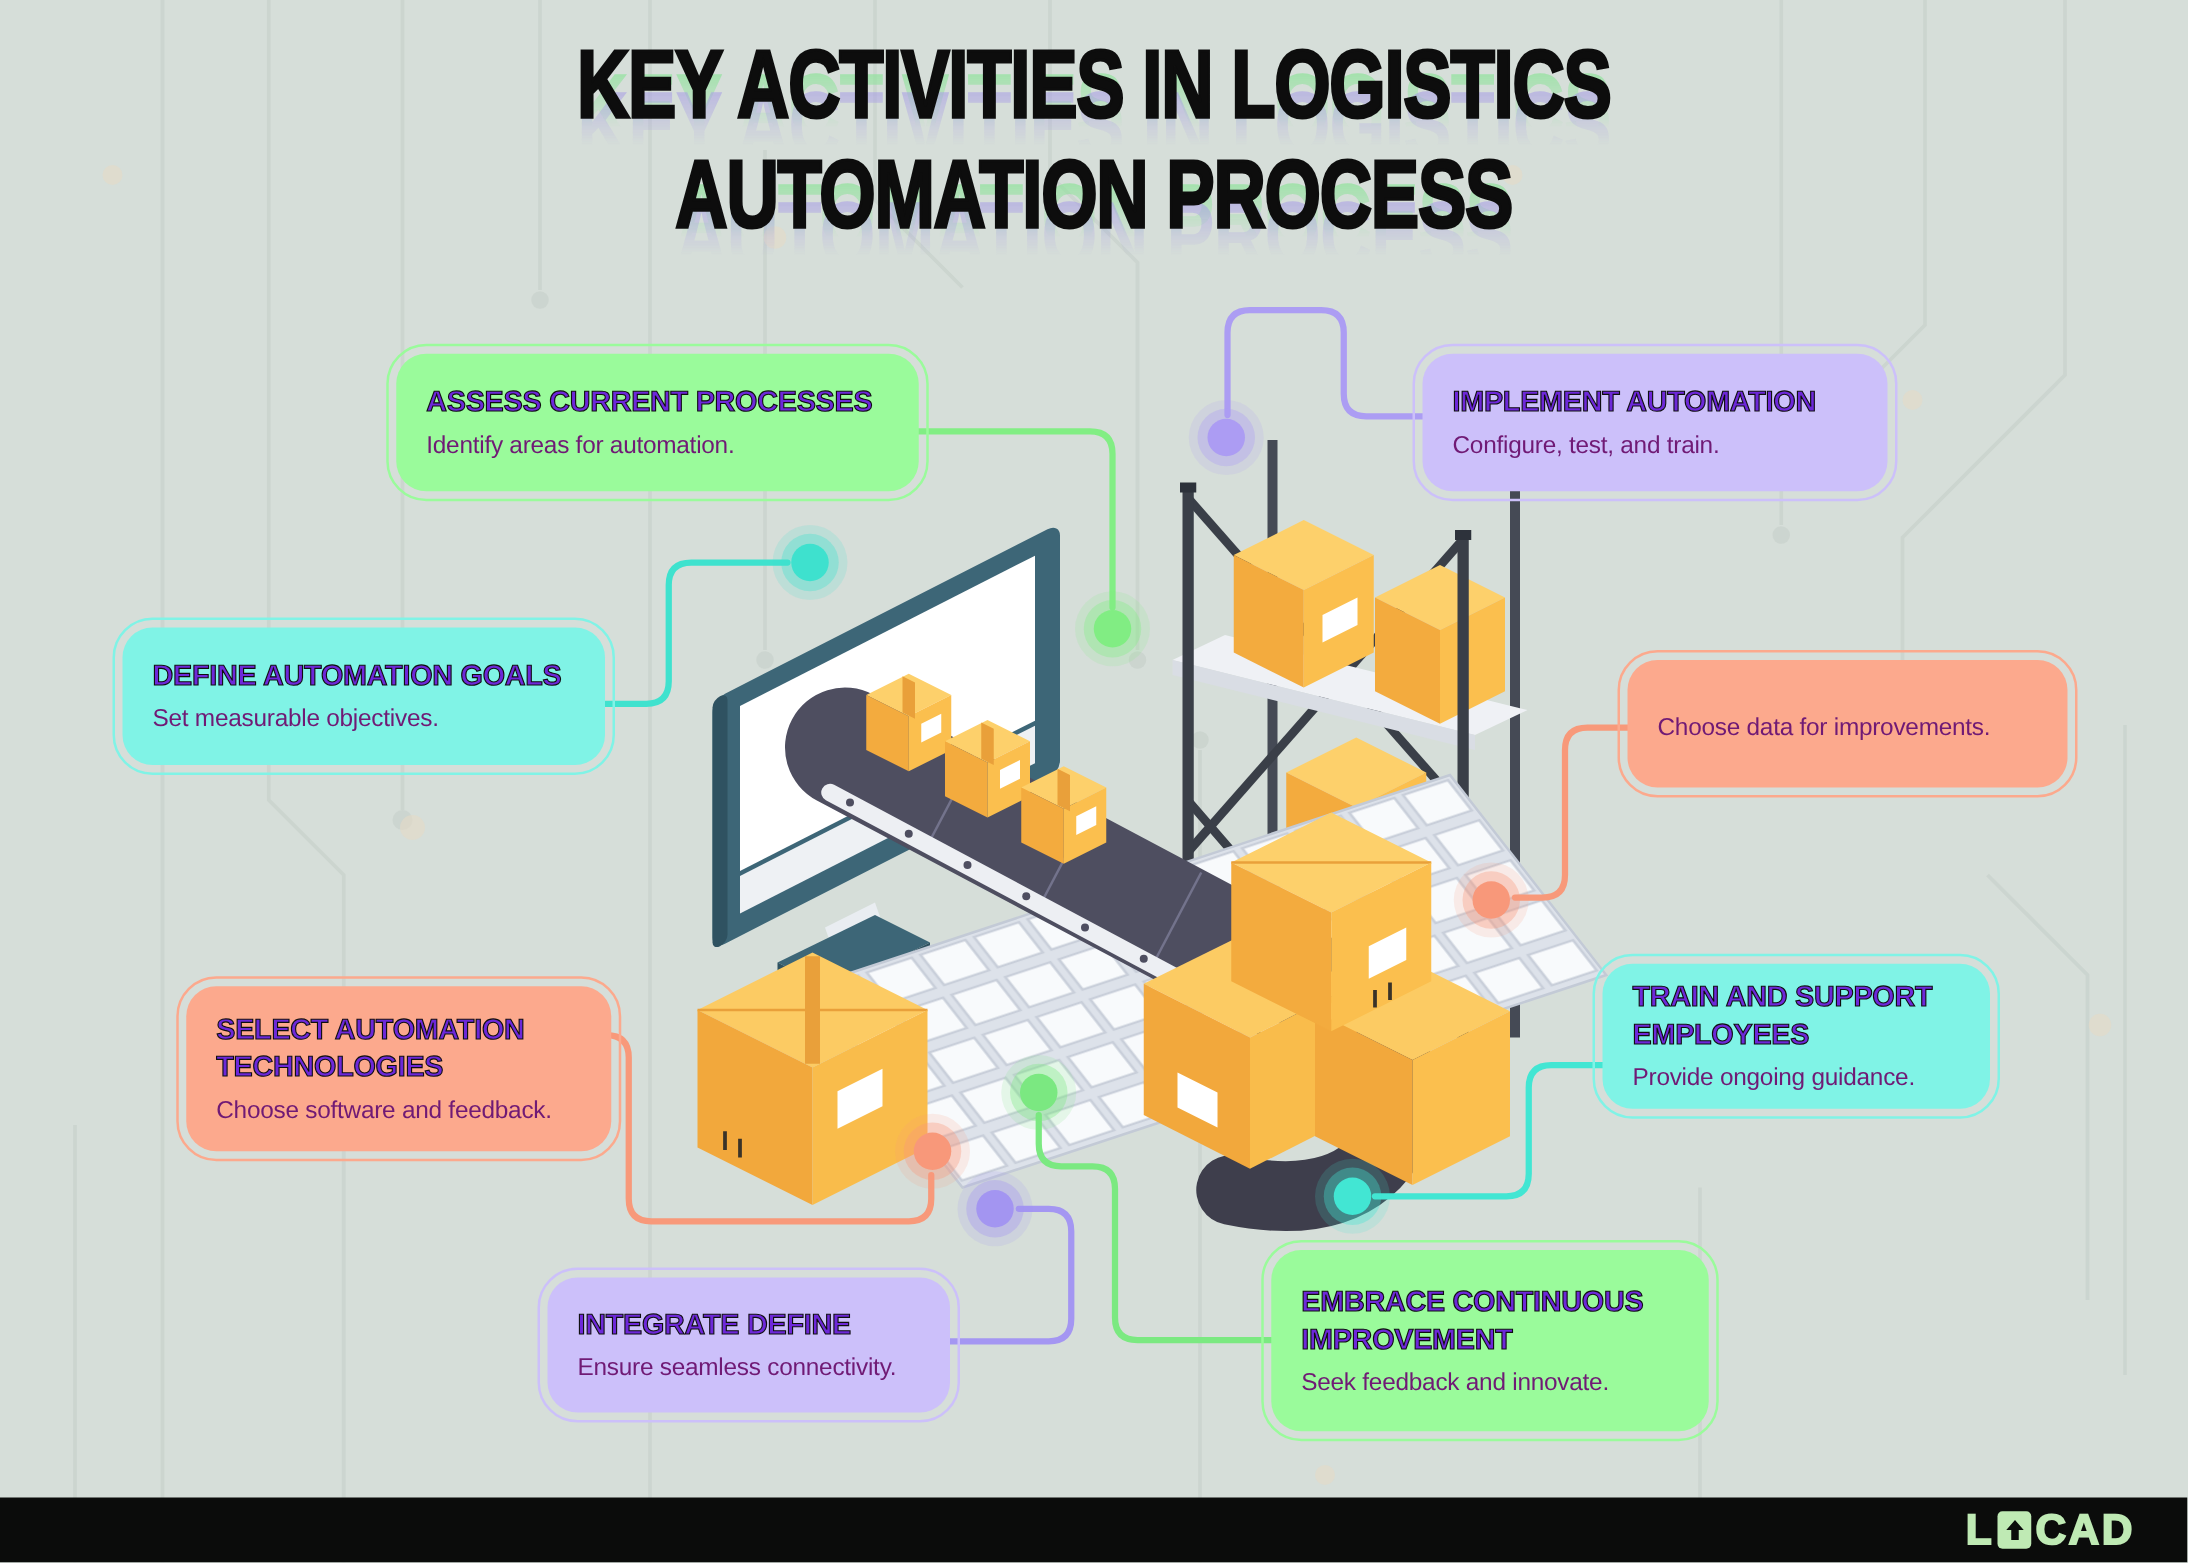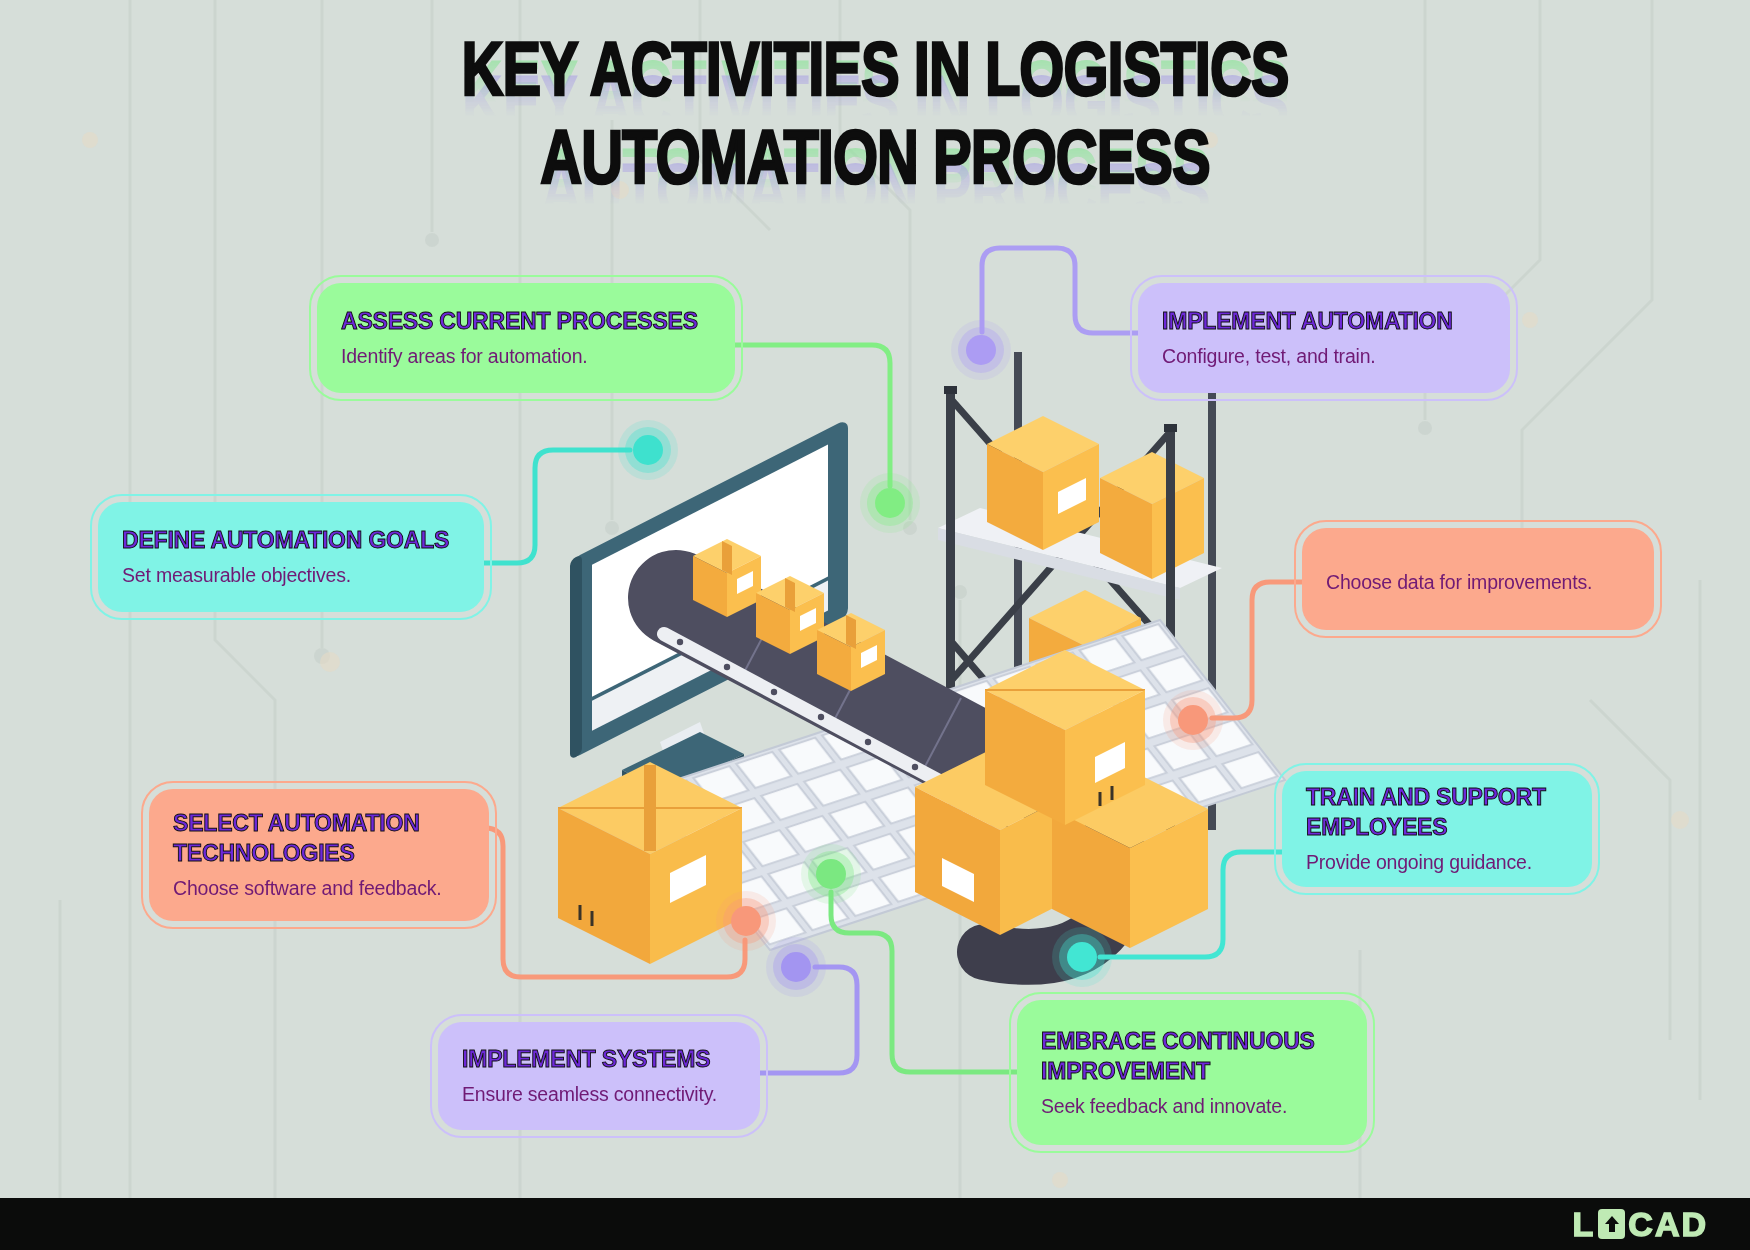--- a/index.html
+++ b/index.html
@@ -264,21 +264,21 @@
 </div>
 <div class="callout" style="left: 128px; top: 789px; width: 340px; height: 132px; margin-left: 21px; --c: #FCA98D;">
   <h3>SELECT AUTOMATION TECHNOLOGIES</h3>
   <p>Choose software and feedback.</p>
 </div>
 <div class="callout" style="left: 1282px; top: 771px; width: 310px; height: 116px; --c: #80F3E6;">
   <h3>TRAIN AND SUPPORT EMPLOYEES</h3>
   <p>Provide ongoing guidance.</p>
 </div>
 <div class="callout" style="left: 438px; top: 1022px; width: 322px; height: 108px; --c: #CCC0FA;">
-  <h3>IMPLEMENT SYSTEMS</h3>
+  <h3>INTEGRATE DEFINE</h3>
   <p>Ensure seamless connectivity.</p>
 </div>
 <div class="callout" style="left: 1017px; top: 1000px; width: 350px; height: 145px; --c: #9AFB9B;">
   <h3>EMBRACE CONTINUOUS IMPROVEMENT</h3>
   <p>Seek feedback and innovate.</p>
 </div>
 
 <div class="footer">
   <div class="logo">
     <span>L</span>

